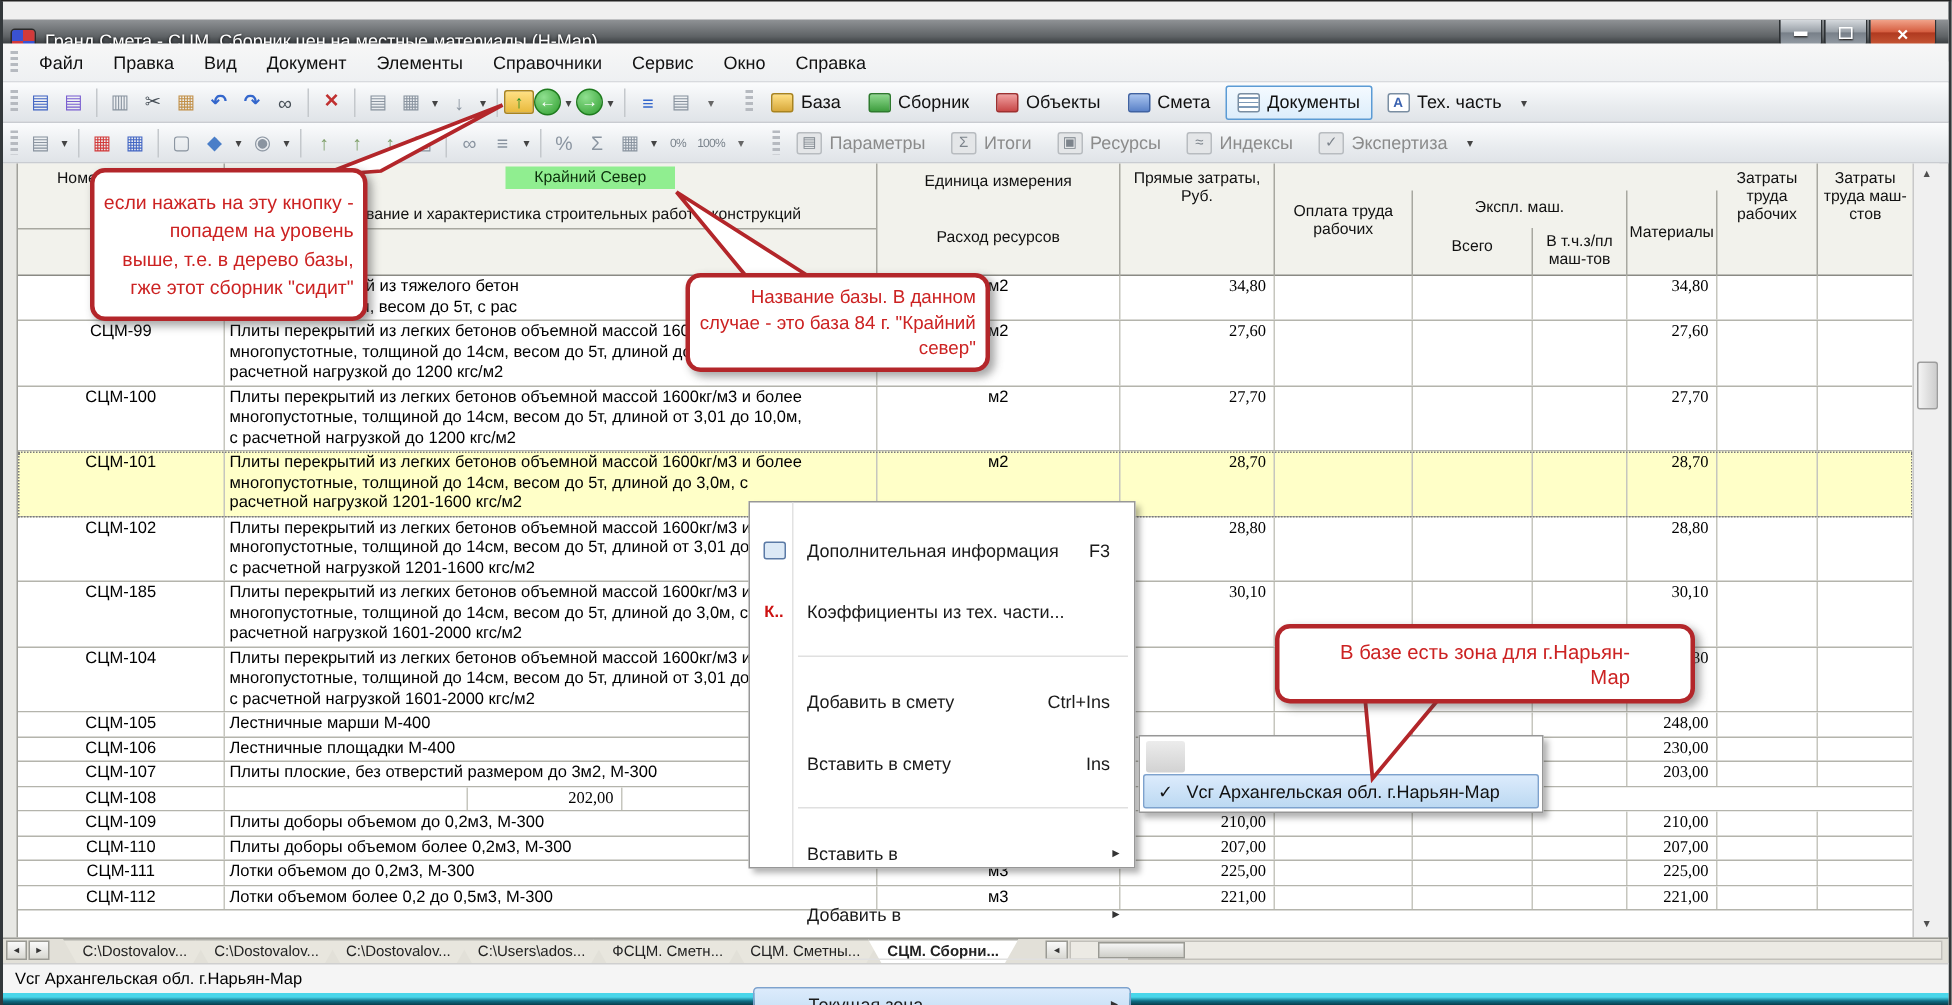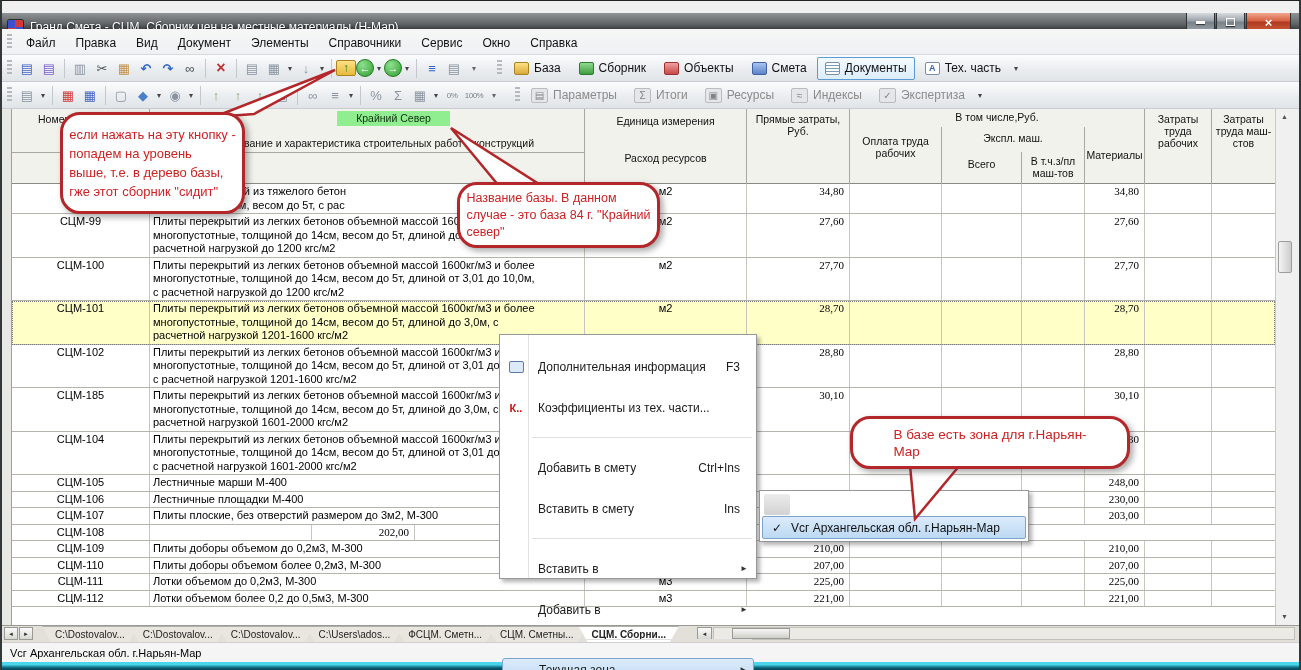--- a/index.html
+++ b/index.html
@@ -86,22 +86,22 @@
   .mic-folder { width:14px; height:10px; background:linear-gradient(180deg,#ffe084,#e8b93c); border:1px solid #b8923a; border-radius:1px; }
   .submenu { position:absolute; left:757px; top:489px; width:270px; height:52px; background:#fff; border:1px solid #979797; box-shadow:3px 3px 4px rgba(0,0,0,.3); z-index:11; padding:2px; }
   .smblank { height:23px; position:relative; }
   .smbox { position:absolute; left:2px; top:1px; width:26px; height:21px; background:linear-gradient(180deg,#ececec,#d2d2d2); border-radius:2px; }
   .smi { height:23px; display:flex; align-items:center; font-size:12px; color:#111; border-radius:2px; }
   .smi.hl { background:linear-gradient(180deg,#dcebfc,#bcd9f2); border:1px solid #7da2ce; }
   .smcheck { width:28px; text-align:center; font-size:12px; }
 
   
   .tails { position:absolute; inset:0; z-index:20; pointer-events:none; }
-  .callout { position:absolute; z-index:21; background:#fff; border:3px solid #b3262a; border-radius:20px; color:#cc2222;
-    font-size:12.5px; line-height:17px; text-align:left; white-space:pre-line; display:flex; align-items:center; justify-content:center;
+  .callout { position:absolute; z-index:21; background:#fff; border:3px solid #b3262a; border-radius:10px; color:#cc2222;
+    font-size:12.5px; line-height:17px; text-align:right; white-space:pre-line; display:flex; align-items:center; justify-content:center;
     box-shadow:3px 3px 6px rgba(60,60,60,.45); padding:2px 4px; }
   .co1 { left:58px; top:111px; width:185px; height:102px; font-size:13px; line-height:19px; }
   .co2 { left:455px; top:181px; width:203px; height:66px; }
   .co3 { left:848px; top:415px; width:280px; height:53px; font-size:13.5px; }
 
   
   .tabbar { position:absolute; left:0; top:624px; right:0; height:17px; background:#e2e0d8; border-top:1px solid #9a9a94; display:flex; align-items:stretch; }
   .tnav { width:14px; height:13px; margin:1px 1px 0 2px; background:linear-gradient(180deg,#fafafa,#d8d8d2); border:1px solid #9a9a94; font-size:6px; text-align:center; line-height:12px; color:#333; }
   .tab { position:relative; padding:2px 13px 0 13px; margin-left:-8px; font-size:10px; color:#222; background:#e8e6de; clip-path:polygon(0 0,100% 0,calc(100% - 9px) 100%,9px 100%); border-top:1px solid #b0b0aa; }
   .tab:first-of-type { margin-left:8px; }
@@ -264,21 +264,20 @@
     <div class="hc" style="left:0;top:0;width:138px;height:75px;text-align:left;padding-left:26px;padding-top:4px">Номер расценки</div>
     <div class="hc" style="left:138px;top:0;width:435px;height:75px">
       <div class="zonelabel">Крайний Север</div>
       <div style="position:absolute;left:0;top:28px;width:100%">Наименование и характеристика строительных работ и конструкций</div>
       <div class="hline" style="left:0;top:43px;width:100%"></div>
     </div>
     <div class="hline" style="left:0;top:43px;width:138px"></div>
     <div class="hc" style="left:573px;top:0;width:162px;height:33px;padding-top:6px">Единица измерения</div>
     <div class="hc" style="left:573px;top:33px;width:162px;height:42px;padding-top:10px">Расход ресурсов</div>
     <div class="hc" style="left:735px;top:0;width:103px;height:84px;padding-top:4px">Прямые затраты, Руб.</div>
-    <div class="hc" style="left:838px;top:0;width:295px;height:18px">В том числе,Руб.</div>
     <div class="hc" style="left:838px;top:18px;width:92px;height:57px;padding-top:8px">Оплата труда рабочих</div>
     <div class="hc" style="left:930px;top:18px;width:143px;height:25px;padding-top:5px">Экспл. маш.</div>
     <div class="hc" style="left:930px;top:43px;width:80px;height:32px;padding-top:6px">Всего</div>
     <div class="hc" style="left:1010px;top:43px;width:63px;height:32px;padding-top:3px">В т.ч.з/пл маш-тов</div>
     <div class="hc" style="left:1073px;top:18px;width:60px;height:57px;padding-top:22px">Материалы</div>
     <div class="hc" style="left:1133px;top:0;width:67px;height:75px;padding-top:4px">Затраты труда рабочих</div>
     <div class="hc" style="left:1200px;top:0;width:63px;height:75px;padding-top:4px;border-right:none">Затраты труда маш-стов</div>
   </div>
 
   <div class="tbody">

